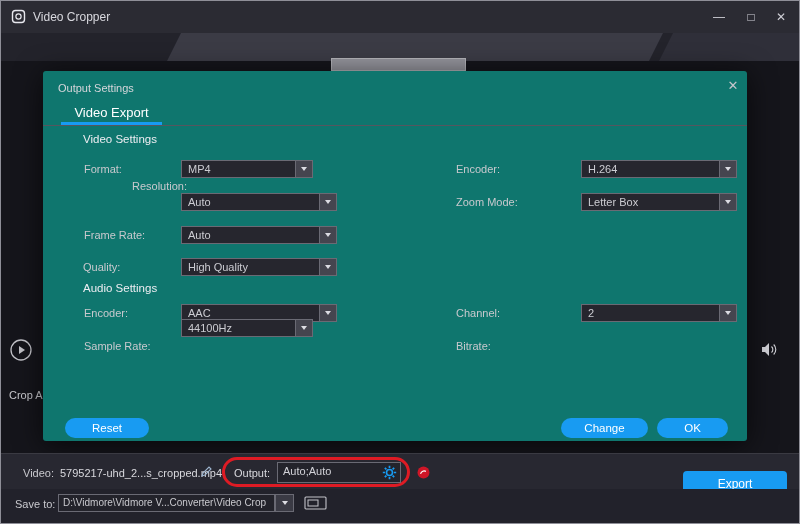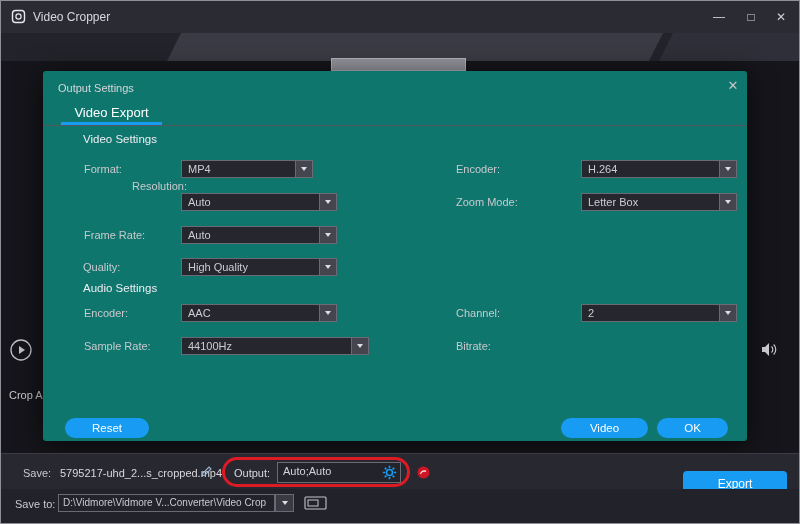--- a/index.html
+++ b/index.html
@@ -165,35 +165,35 @@
     </div>
     <span class="mlbl" style="left:413px;top:233px;">Channel:</span>
     <div class="dd" style="left:538px;top:233px;width:156px;">
       <span class="ddval">2</span>
       <span class="ddarr">
           <span class="tri"></span>
         </span>
     </div>
 
     <span class="mlbl" style="left:41px;top:266px;">Sample Rate:</span>
-    <div class="dd" style="left:138px;top:266px;width:188px;padding-left:48px;">
+    <div class="dd" style="left:138px;top:248px;width:132px;padding-left:48px;">
       <span class="ddval">44100Hz</span>
       <span class="ddarr">
           <span class="tri"></span>
         </span>
     </div>
     <span class="mlbl" style="left:413px;top:266px;">Bitrate:</span>
 
     <div class="btn" style="left:22px;top:347px;width:84px;height:20px;line-height:20px;">Reset</div>
-    <div class="btn" style="left:518px;top:347px;width:87px;height:20px;line-height:20px;">Video</div>
+    <div class="btn" style="left:518px;top:347px;width:87px;height:20px;line-height:20px;">Change</div>
     <div class="btn" style="left:614px;top:347px;width:71px;height:20px;line-height:20px;">OK</div>
   </div>
 
   <div id="name-row"></div>
-  <span class="txt" style="left:22px;top:466px;">Save:</span>
+  <span class="txt" style="left:22px;top:466px;">Video:</span>
   <span class="txt" style="left:59px;top:466px;color:#d8d8dd;">5795217-uhd_2...s_cropped.mp4</span>
   <span class="abs" style="left:199px;top:463px;">
     <svg width="13" height="13">
         <path d="M2 11l1-3 6-6 2 2-6 6-3 1z" fill="none" stroke="#9fb6d0" stroke-width="1.1"></path>
       </svg>
   </span>
 
   <div id="red-annotation"></div>
   <span class="txt" style="left:233px;top:466px;color:#d8d8dd;">Output:</span>
   <div id="output-input">

